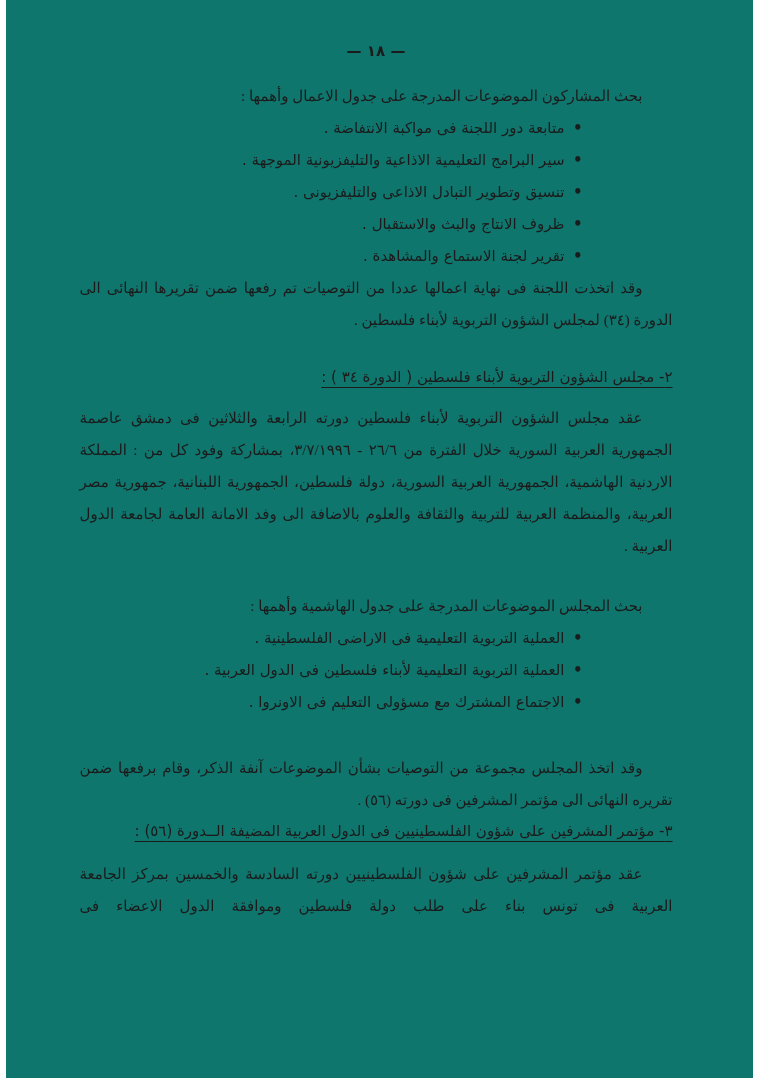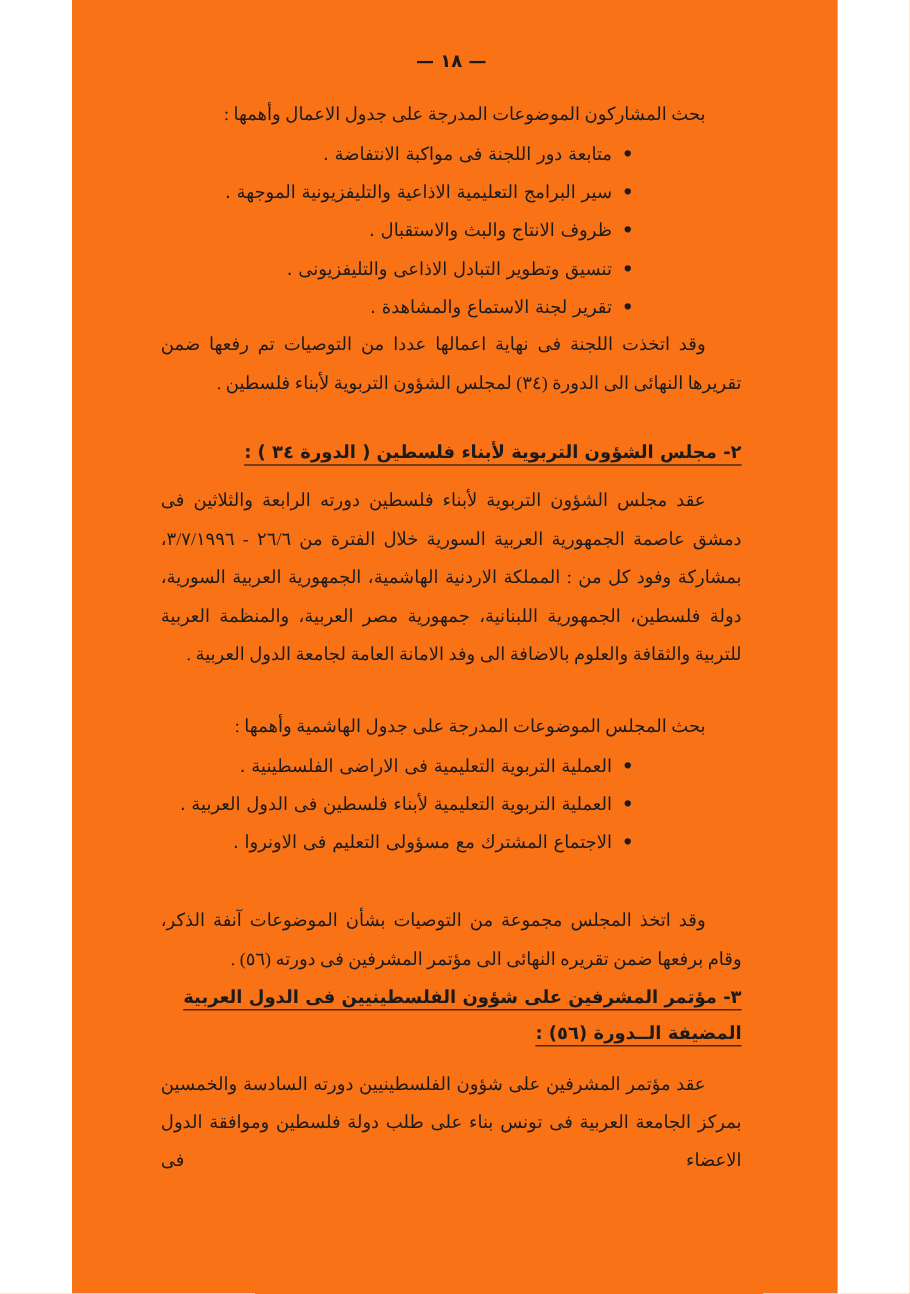--- a/index.html
+++ b/index.html
@@ -1,24 +1,24 @@
 <!DOCTYPE html>
 <html lang="ar" dir="rtl"><head>
 <meta charset="utf-8">
 <style>
   html, body {
     margin: 0;
     padding: 0;
     background: #ffffff;
   }
   .page {
-    width: 638px;
+    width: 747px;
     height: 1078px;
     margin: 0 auto;
-    background: #f97316;
+    background: #0f766e;
     box-sizing: border-box;
     padding: 42px 80px 10px 74px;
     direction: rtl;
     overflow: hidden;
     font-family: "DejaVu Sans", sans-serif;
     color: #1b1b1b;
   }
   .page-number {
     text-align: center;
     font-size: 15px;
@@ -49,21 +49,21 @@
   }
   .bullet-list li::before {
     content: "\2022";
     position: absolute;
     right: 0;
     top: 0;
     font-weight: bold;
   }
   .section-heading {
     font-size: 15px;
-    font-weight: bold;
+    font-weight: normal;
     margin: 0;
     text-decoration: underline;
     text-underline-offset: 5px;
     line-height: 30px;
   }
   .mt-heading2 { margin-top: 26px; margin-bottom: 10px; }
   .mt-intro2   { margin-top: 28px; }
   .mt-closing2 { margin-top: 34px; }
   .mt-heading3 { margin-bottom: 12px; }
   .stretch-last { text-align-last: justify; }
@@ -73,22 +73,22 @@
 
 <div class="page">
 
   <div class="page-number">— ١٨ —</div>
 
   <section>
     <p class="para first-indent">بحث المشاركون الموضوعات المدرجة على جدول الاعمال وأهمها :</p>
     <ul class="bullet-list">
       <li>متابعة دور اللجنة فى مواكبة الانتفاضة .</li>
       <li>سير البرامج التعليمية الاذاعية والتليفزيونية الموجهة .</li>
+      <li>تنسيق وتطوير التبادل الاذاعى والتليفزيونى .</li>
       <li>ظروف الانتاج والبث والاستقبال .</li>
-      <li>تنسيق وتطوير التبادل الاذاعى والتليفزيونى .</li>
       <li>تقرير لجنة الاستماع والمشاهدة .</li>
     </ul>
     <p class="para first-indent">وقد اتخذت اللجنة فى نهاية اعمالها عددا من التوصيات تم رفعها ضمن تقريرها النهائى الى الدورة (٣٤) لمجلس الشؤون التربوية لأبناء فلسطين .</p>
   </section>
 
   <section>
     <h2 class="section-heading mt-heading2">٢- مجلس الشؤون التربوية لأبناء فلسطين ( الدورة ٣٤ ) :</h2>
     <p class="para first-indent">عقد مجلس الشؤون التربوية لأبناء فلسطين دورته الرابعة والثلاثين فى دمشق عاصمة الجمهورية العربية السورية خلال الفترة من ٢٦/٦ - ٣/٧/١٩٩٦، بمشاركة وفود كل من : المملكة الاردنية الهاشمية، الجمهورية العربية السورية، دولة فلسطين، الجمهورية اللبنانية، جمهورية مصر العربية، والمنظمة العربية للتربية والثقافة والعلوم بالاضافة الى وفد الامانة العامة لجامعة الدول العربية .</p>
     <p class="para first-indent mt-intro2">بحث المجلس الموضوعات المدرجة على جدول الهاشمية وأهمها :</p>
     <ul class="bullet-list">

